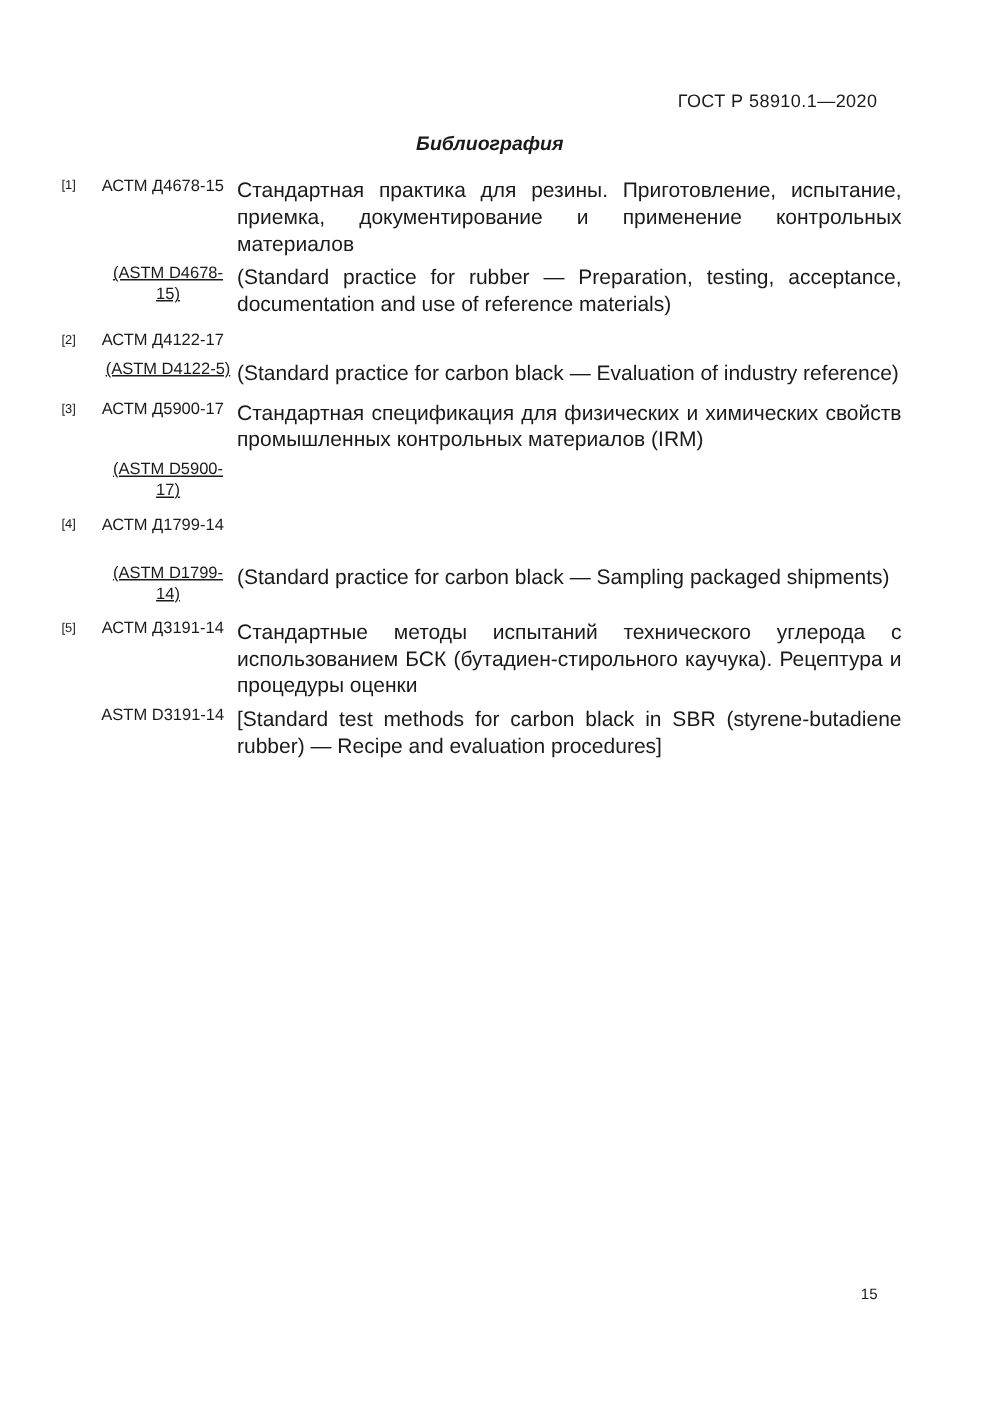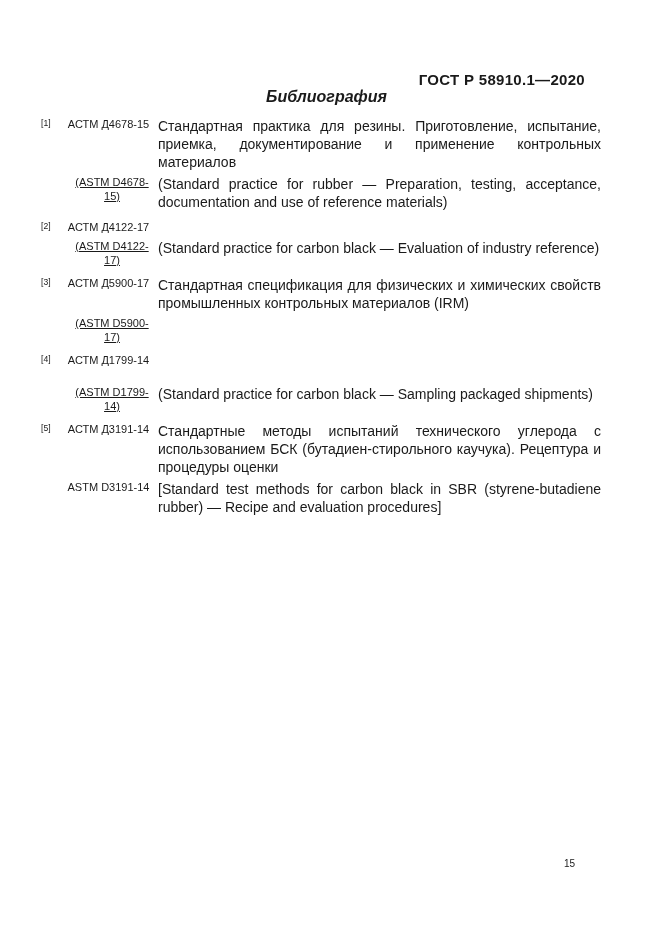--- a/index.html
+++ b/index.html
@@ -15,34 +15,34 @@
   .page {
     position: relative;
     width: 661px;
     height: 935px;
     margin: 0 auto;
     background: #ffffff;
     overflow: hidden;
   }
   .header {
     position: absolute;
-    top: 71px;
+    top: 60px;
     right: 76px;
-    font-size: 15px;
-    font-weight: bold;
+    font-size: 12px;
+    font-weight: normal;
     letter-spacing: 0.3px;
     white-space: nowrap;
   }
   .doc-title {
     position: absolute;
     top: 88px;
     left: 0;
     width: 653px;
     text-align: center;
-    font-size: 16px;
+    font-size: 13px;
     font-weight: bold;
     font-style: italic;
   }
   .biblio {
     position: absolute;
     top: 118px;
     left: 41px;
     width: 560px;
   }
   .entry {
@@ -82,21 +82,21 @@
   }
   .sub {
     margin-top: 5px;
   }
   .sub-tight {
     margin-top: 18px;
   }
   .pagenum {
     position: absolute;
     bottom: 66px;
-    right: 86px;
+    right: 76px;
     font-size: 10px;
   }
 </style>
 </head>
 <body>
 
 <div class="page">
 
   <div class="header">ГОСТ Р 58910.1—2020</div>
 
@@ -117,21 +117,21 @@
       </div>
     </div>
 
     <div class="entry">
       <div class="line">
         <div class="num">[2]</div>
         <div class="code">АСТМ Д4122-17</div>
       </div>
       <div class="line sub">
         <div class="num"></div>
-        <div class="code indent">(ASTM D4122-17)</div>
+        <div class="code indent">(ASTM D4122-5)</div>
         <div class="text">(Standard practice for carbon black — Evaluation of industry reference)</div>
       </div>
     </div>
 
     <div class="entry">
       <div class="line">
         <div class="num">[3]</div>
         <div class="code">АСТМ Д5900-17</div>
         <div class="text">Стандартная спецификация для физических и химических свойств промышленных контрольных материалов (IRM)</div>
       </div>

